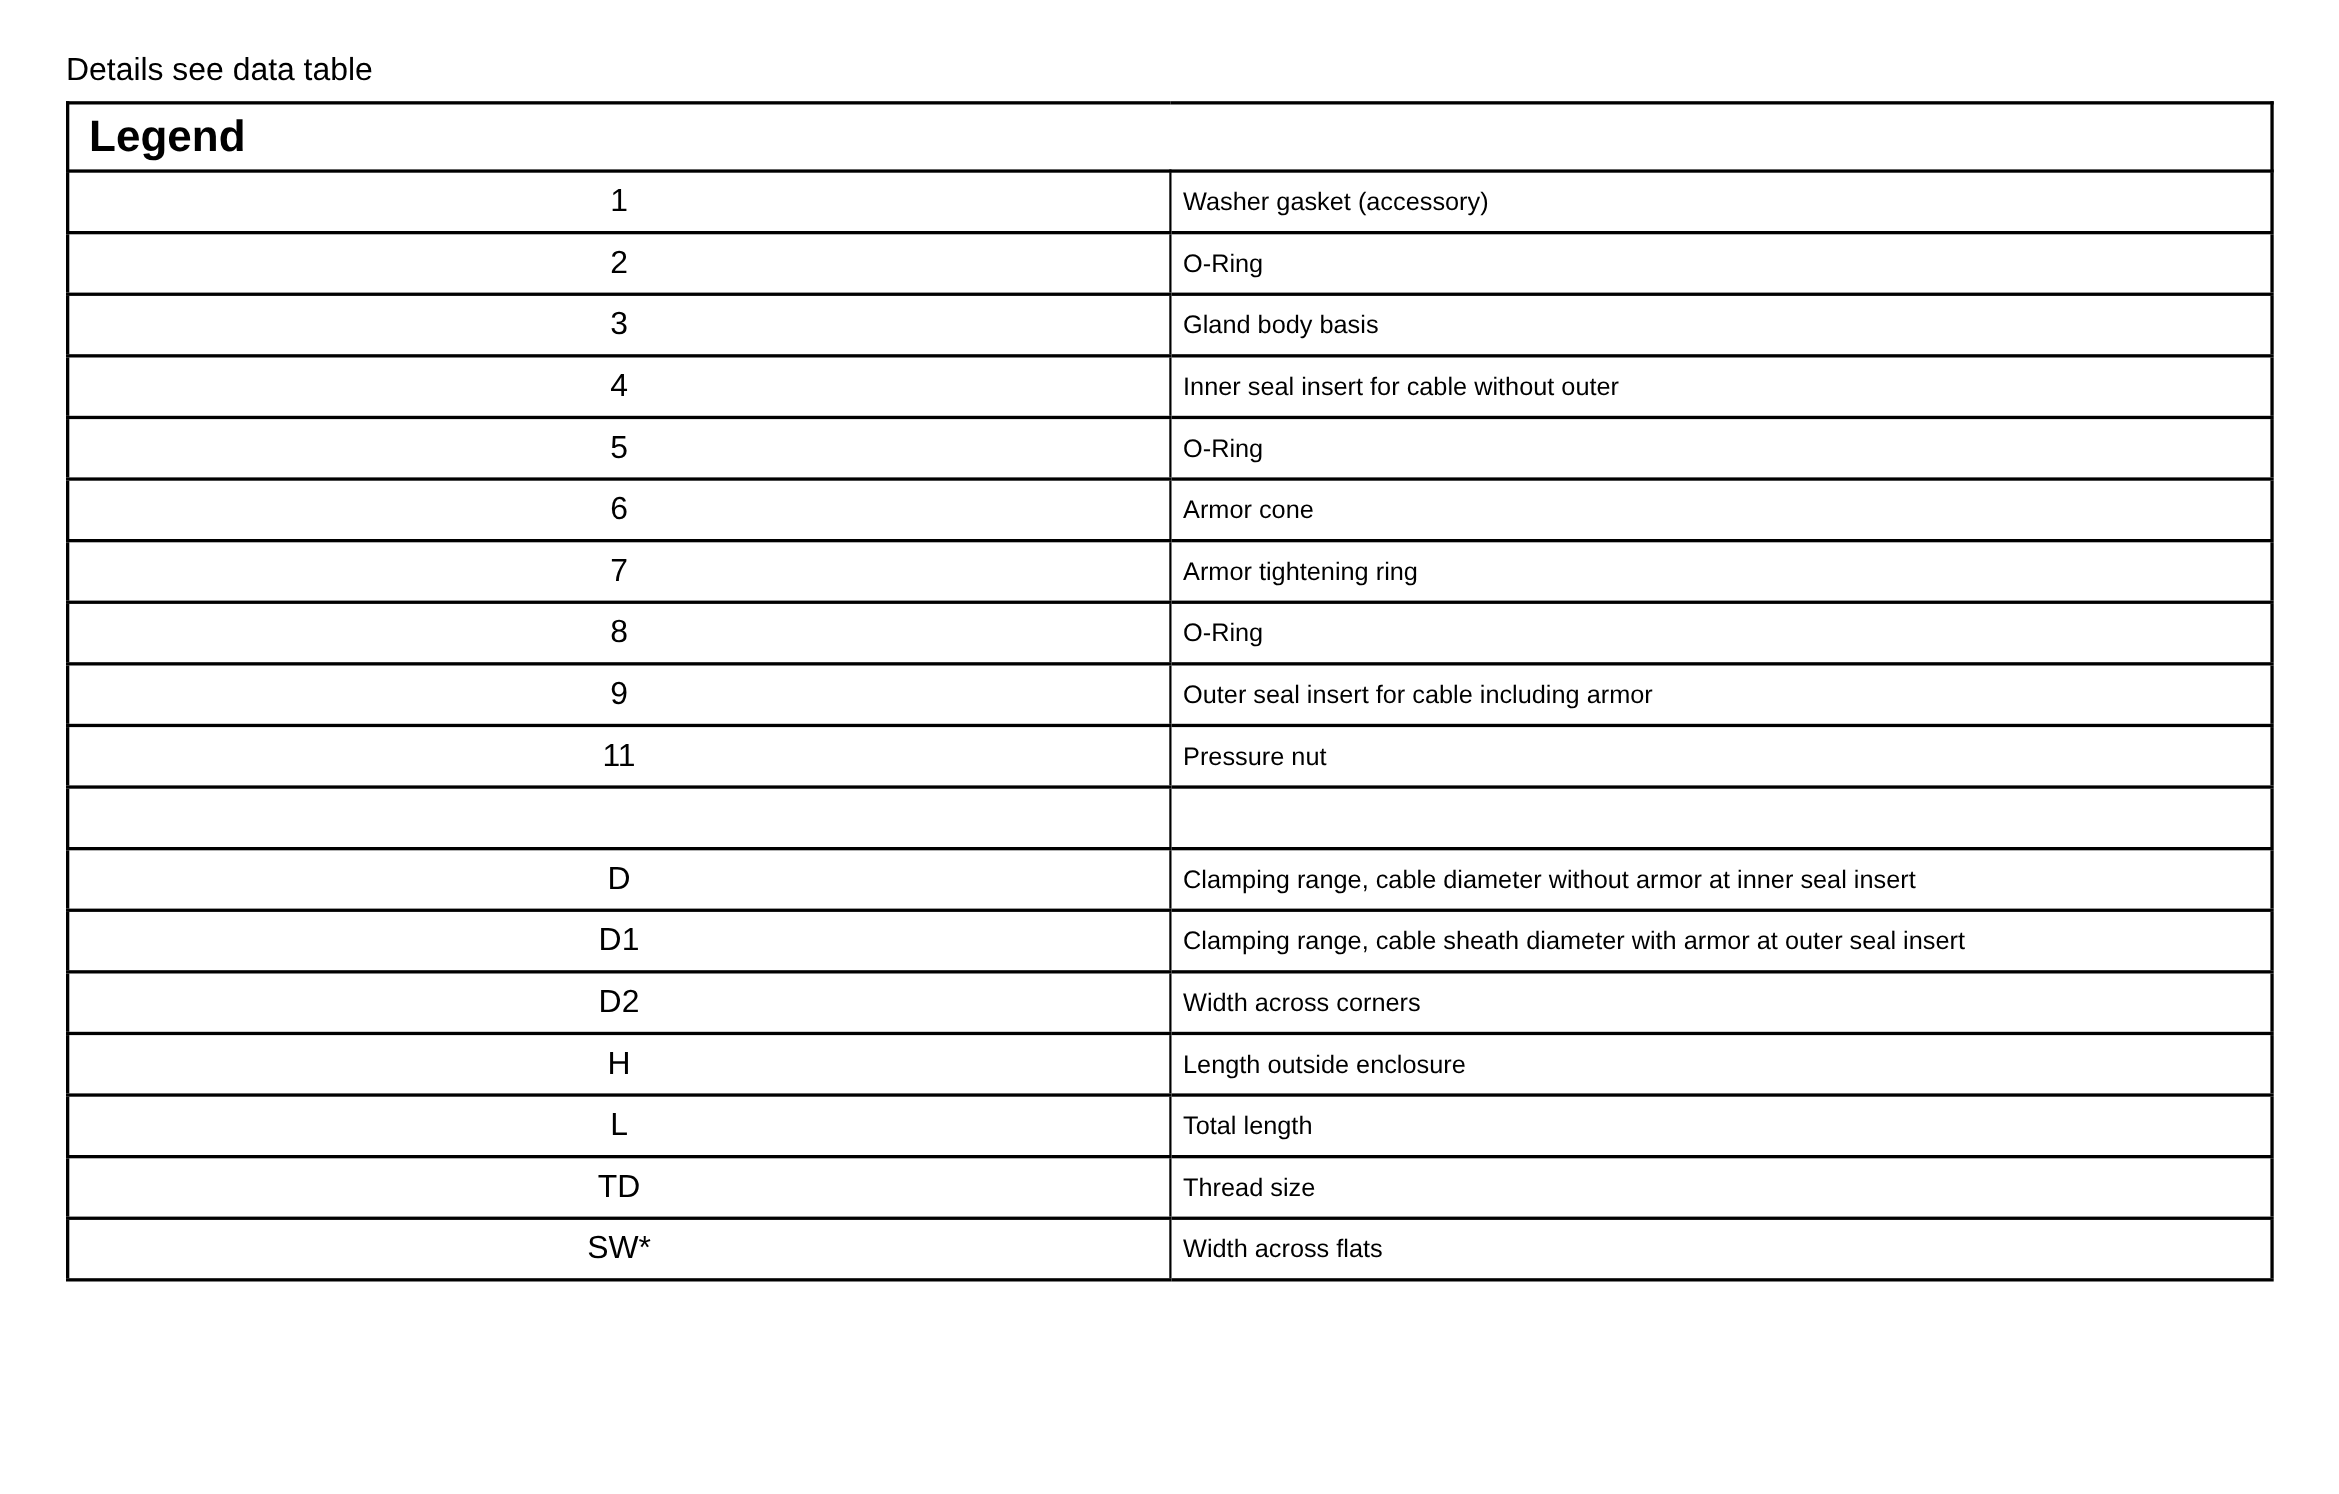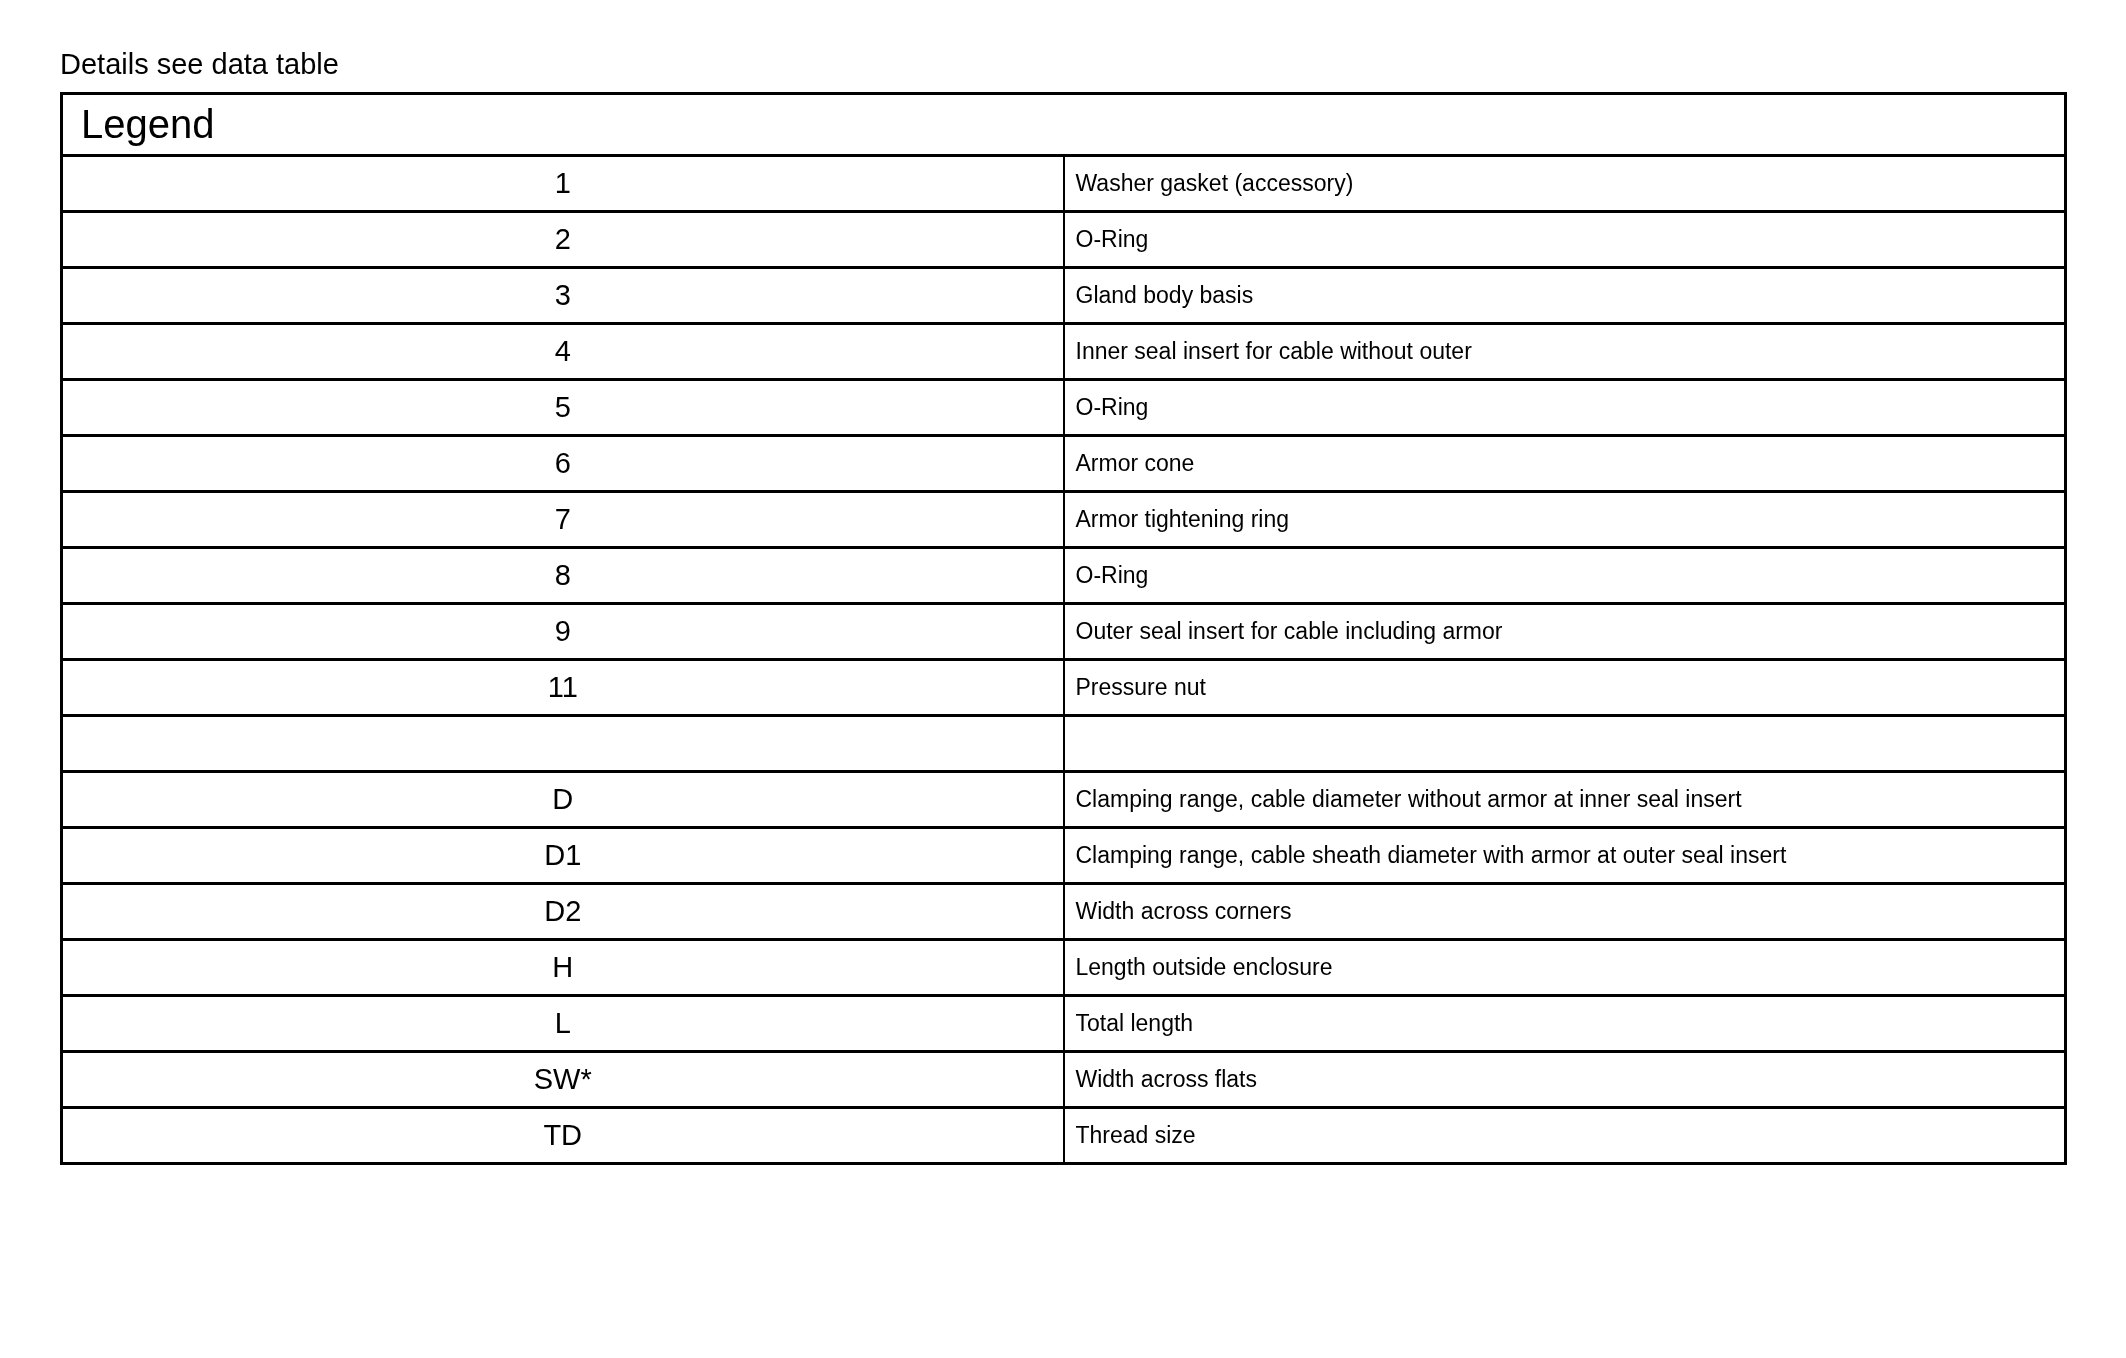--- a/index.html
+++ b/index.html
@@ -32,21 +32,21 @@
   table.legend, table.legend th, table.legend td {
     border: 3px solid #000000;
   }
   table.legend td {
     border-left-width: 2px;
     border-right-width: 2px;
   }
   table.legend th.title-cell {
     text-align: left;
     font-size: 40px;
-    font-weight: normal;
+    font-weight: bold;
     height: 62px;
     padding: 4px 0 4px 18px;
     vertical-align: middle;
   }
   table.legend td.key-cell {
     width: 296px;
     text-align: center;
     vertical-align: middle;
     font-size: 29px;
     height: 56px;
@@ -129,21 +129,21 @@
       </tr>
       <tr>
         <td class="key-cell">H</td>
         <td class="desc-cell">Length outside enclosure</td>
       </tr>
       <tr>
         <td class="key-cell">L</td>
         <td class="desc-cell">Total length</td>
       </tr>
       <tr>
+        <td class="key-cell">TD</td>
+        <td class="desc-cell">Thread size</td>
+      </tr>
+      <tr>
         <td class="key-cell">SW*</td>
         <td class="desc-cell">Width across flats</td>
-      </tr>
-      <tr>
-        <td class="key-cell">TD</td>
-        <td class="desc-cell">Thread size</td>
       </tr>
     </tbody>
 </table>
 
 </body></html>

